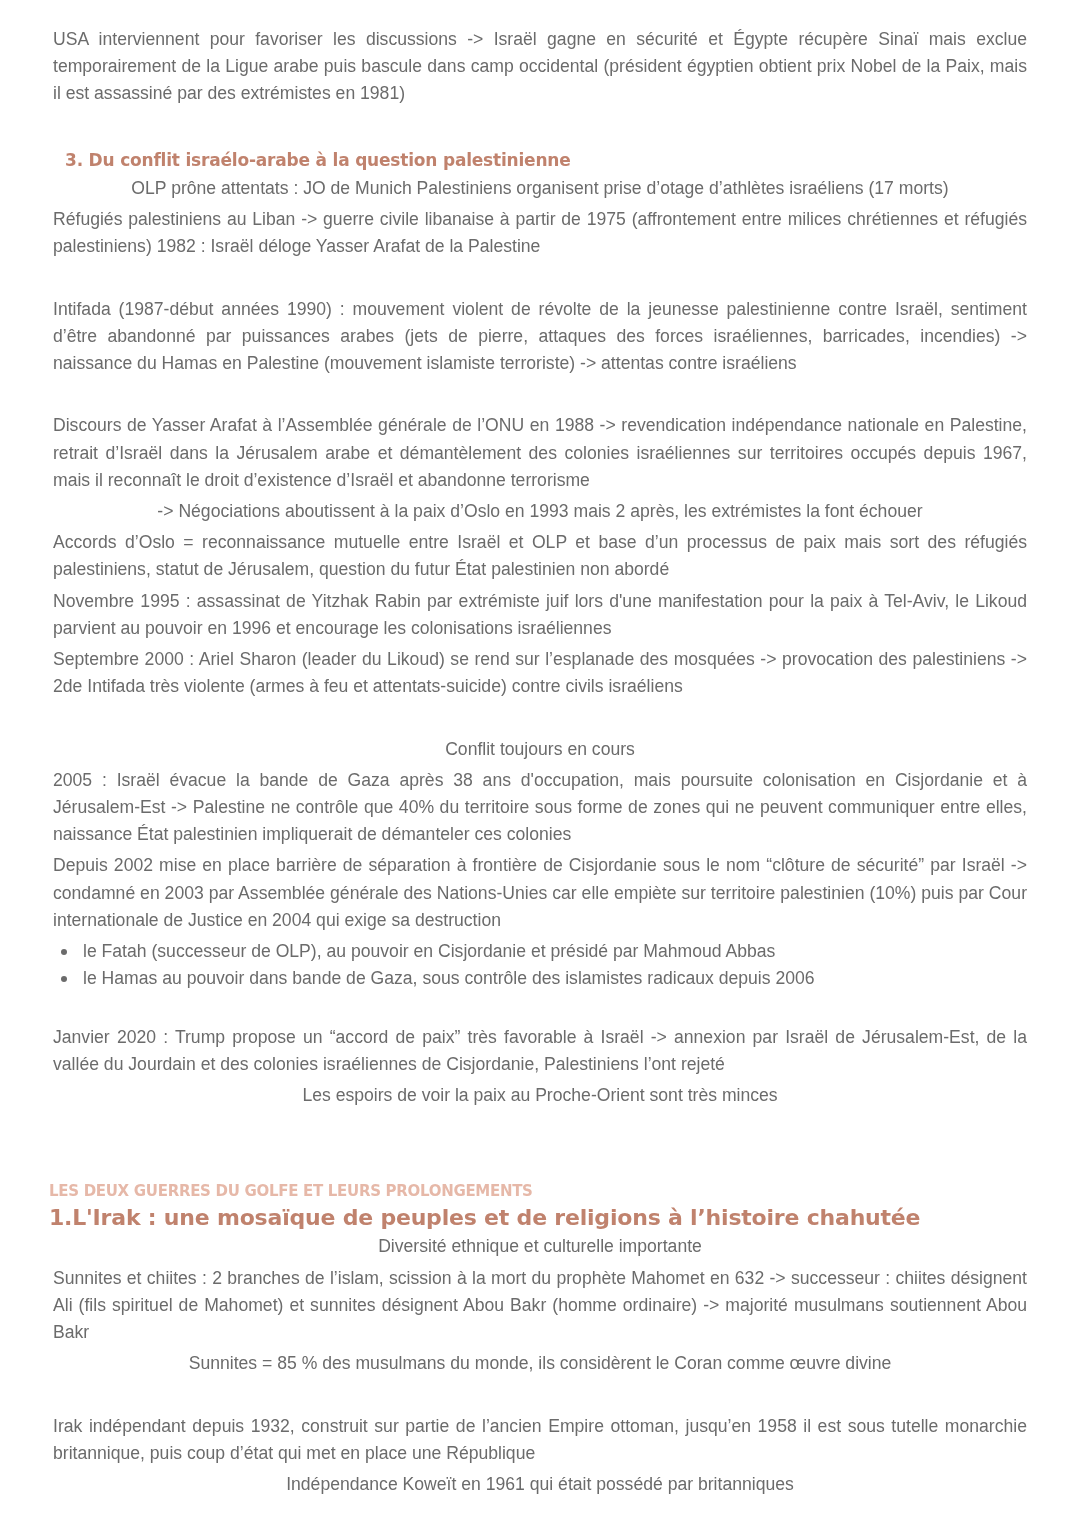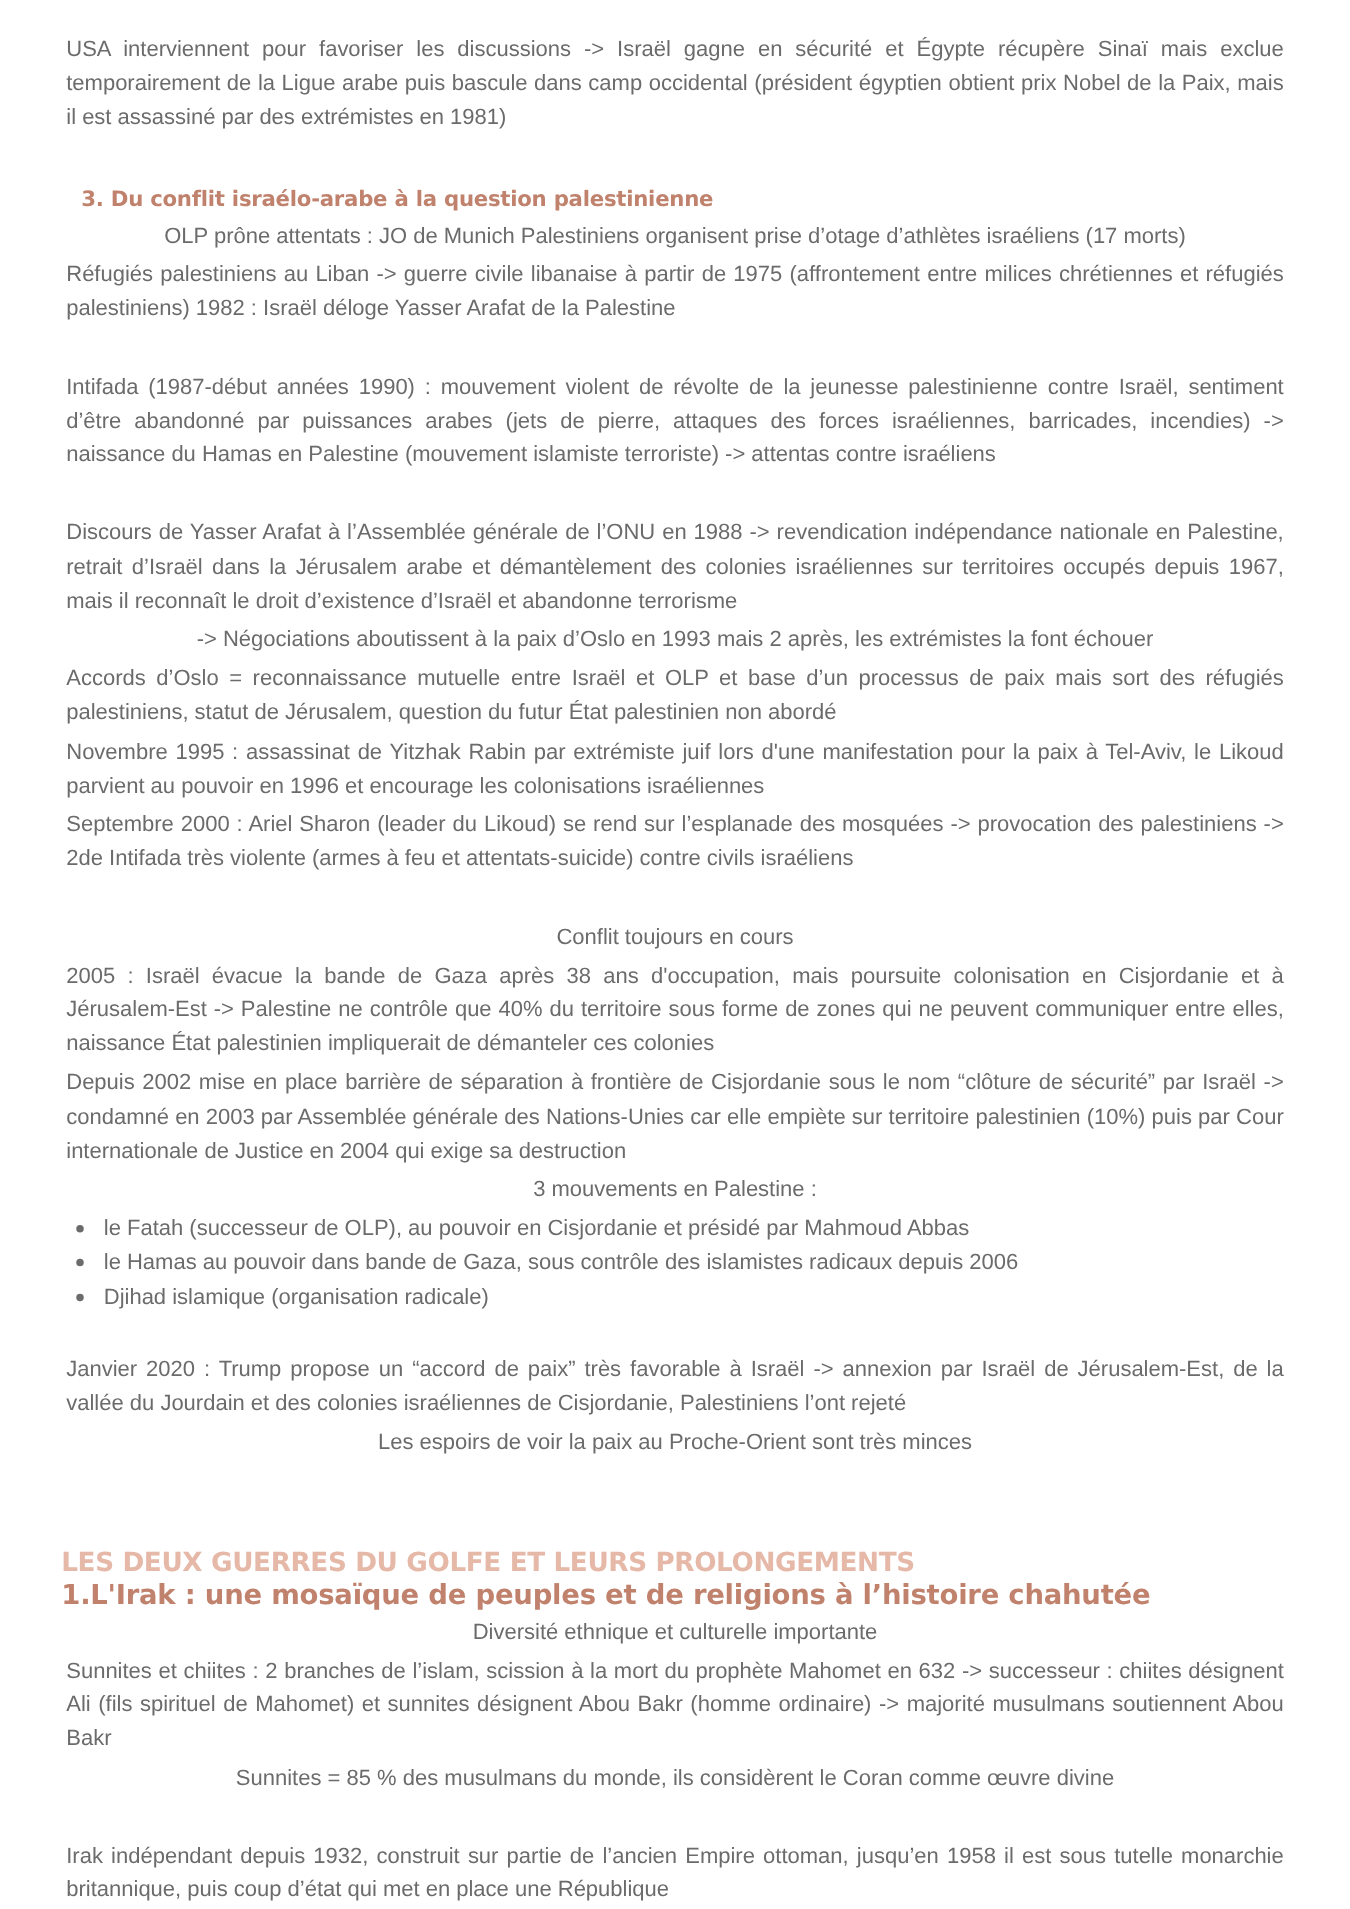--- a/index.html
+++ b/index.html
@@ -35,21 +35,21 @@
       font-weight: bold;
       font-size: 17px;
       line-height: 22px;
       color: #c0826d;
       margin: 10px 0 2px 16px;
       letter-spacing: -0.2px;
     }
     .h2 {
       font-family: "DejaVu Sans", sans-serif;
       font-weight: bold;
-      font-size: 21px;
+      font-size: 15px;
       line-height: 22px;
       color: #e6b8a8;
       margin: 0 0 5px 0;
       letter-spacing: -0.3px;
     }
     .h3b {
       font-family: "DejaVu Sans", sans-serif;
       font-weight: bold;
       font-size: 22px;
       line-height: 22px;
@@ -99,25 +99,23 @@
   <p class="p left">-&gt; Négociations aboutissent à la paix d’Oslo en 1993 mais 2 après, les extrémistes la font échouer</p>
   <p class="p">Accords d’Oslo = reconnaissance mutuelle entre Israël et OLP et base d’un processus de paix mais sort des réfugiés palestiniens, statut de Jérusalem, question du futur État palestinien non abordé</p>
   <p class="p">Novembre 1995 : assassinat de Yitzhak Rabin par extrémiste juif lors d'une manifestation pour la paix à Tel-Aviv, le Likoud parvient au pouvoir en 1996 et encourage les colonisations israéliennes</p>
   <p class="p">Septembre 2000 : Ariel Sharon (leader du Likoud) se rend sur l’esplanade des mosquées -&gt; provocation des palestiniens -&gt; 2de Intifada très violente (armes à feu et attentats-suicide) contre civils israéliens</p>
 
   <div class="gap"></div>
 
   <p class="p left">Conflit toujours en cours</p>
   <p class="p">2005 : Israël évacue la bande de Gaza après 38 ans d'occupation, mais poursuite colonisation en Cisjordanie et à Jérusalem-Est -&gt; Palestine ne contrôle que 40% du territoire sous forme de zones qui ne peuvent communiquer entre elles, naissance État palestinien impliquerait de démanteler ces colonies</p>
   <p class="p">Depuis 2002 mise en place barrière de séparation à frontière de Cisjordanie sous le nom “clôture de sécurité” par Israël -&gt; condamné en 2003 par Assemblée générale des Nations-Unies car elle empiète sur territoire palestinien (10%) puis par Cour internationale de Justice en 2004 qui exige sa destruction</p>
-  <p class="p left">3 mouvements en Palestine :</p>
   <ul class="bullets">
     <li>le Fatah (successeur de OLP), au pouvoir en Cisjordanie et présidé par Mahmoud Abbas</li>
     <li>le Hamas au pouvoir dans bande de Gaza, sous contrôle des islamistes radicaux depuis 2006</li>
-    <li>Djihad islamique (organisation radicale)</li>
   </ul>
 
   <div class="gap"></div>
 
   <p class="p">Janvier 2020 : Trump propose un “accord de paix” très favorable à Israël -&gt; annexion par Israël de Jérusalem-Est, de la vallée du Jourdain et des colonies israéliennes de Cisjordanie, Palestiniens l’ont rejeté</p>
   <p class="p left">Les espoirs de voir la paix au Proche-Orient sont très minces</p>
 
   <div class="gap2"></div>
   <div class="gap"></div>
 

